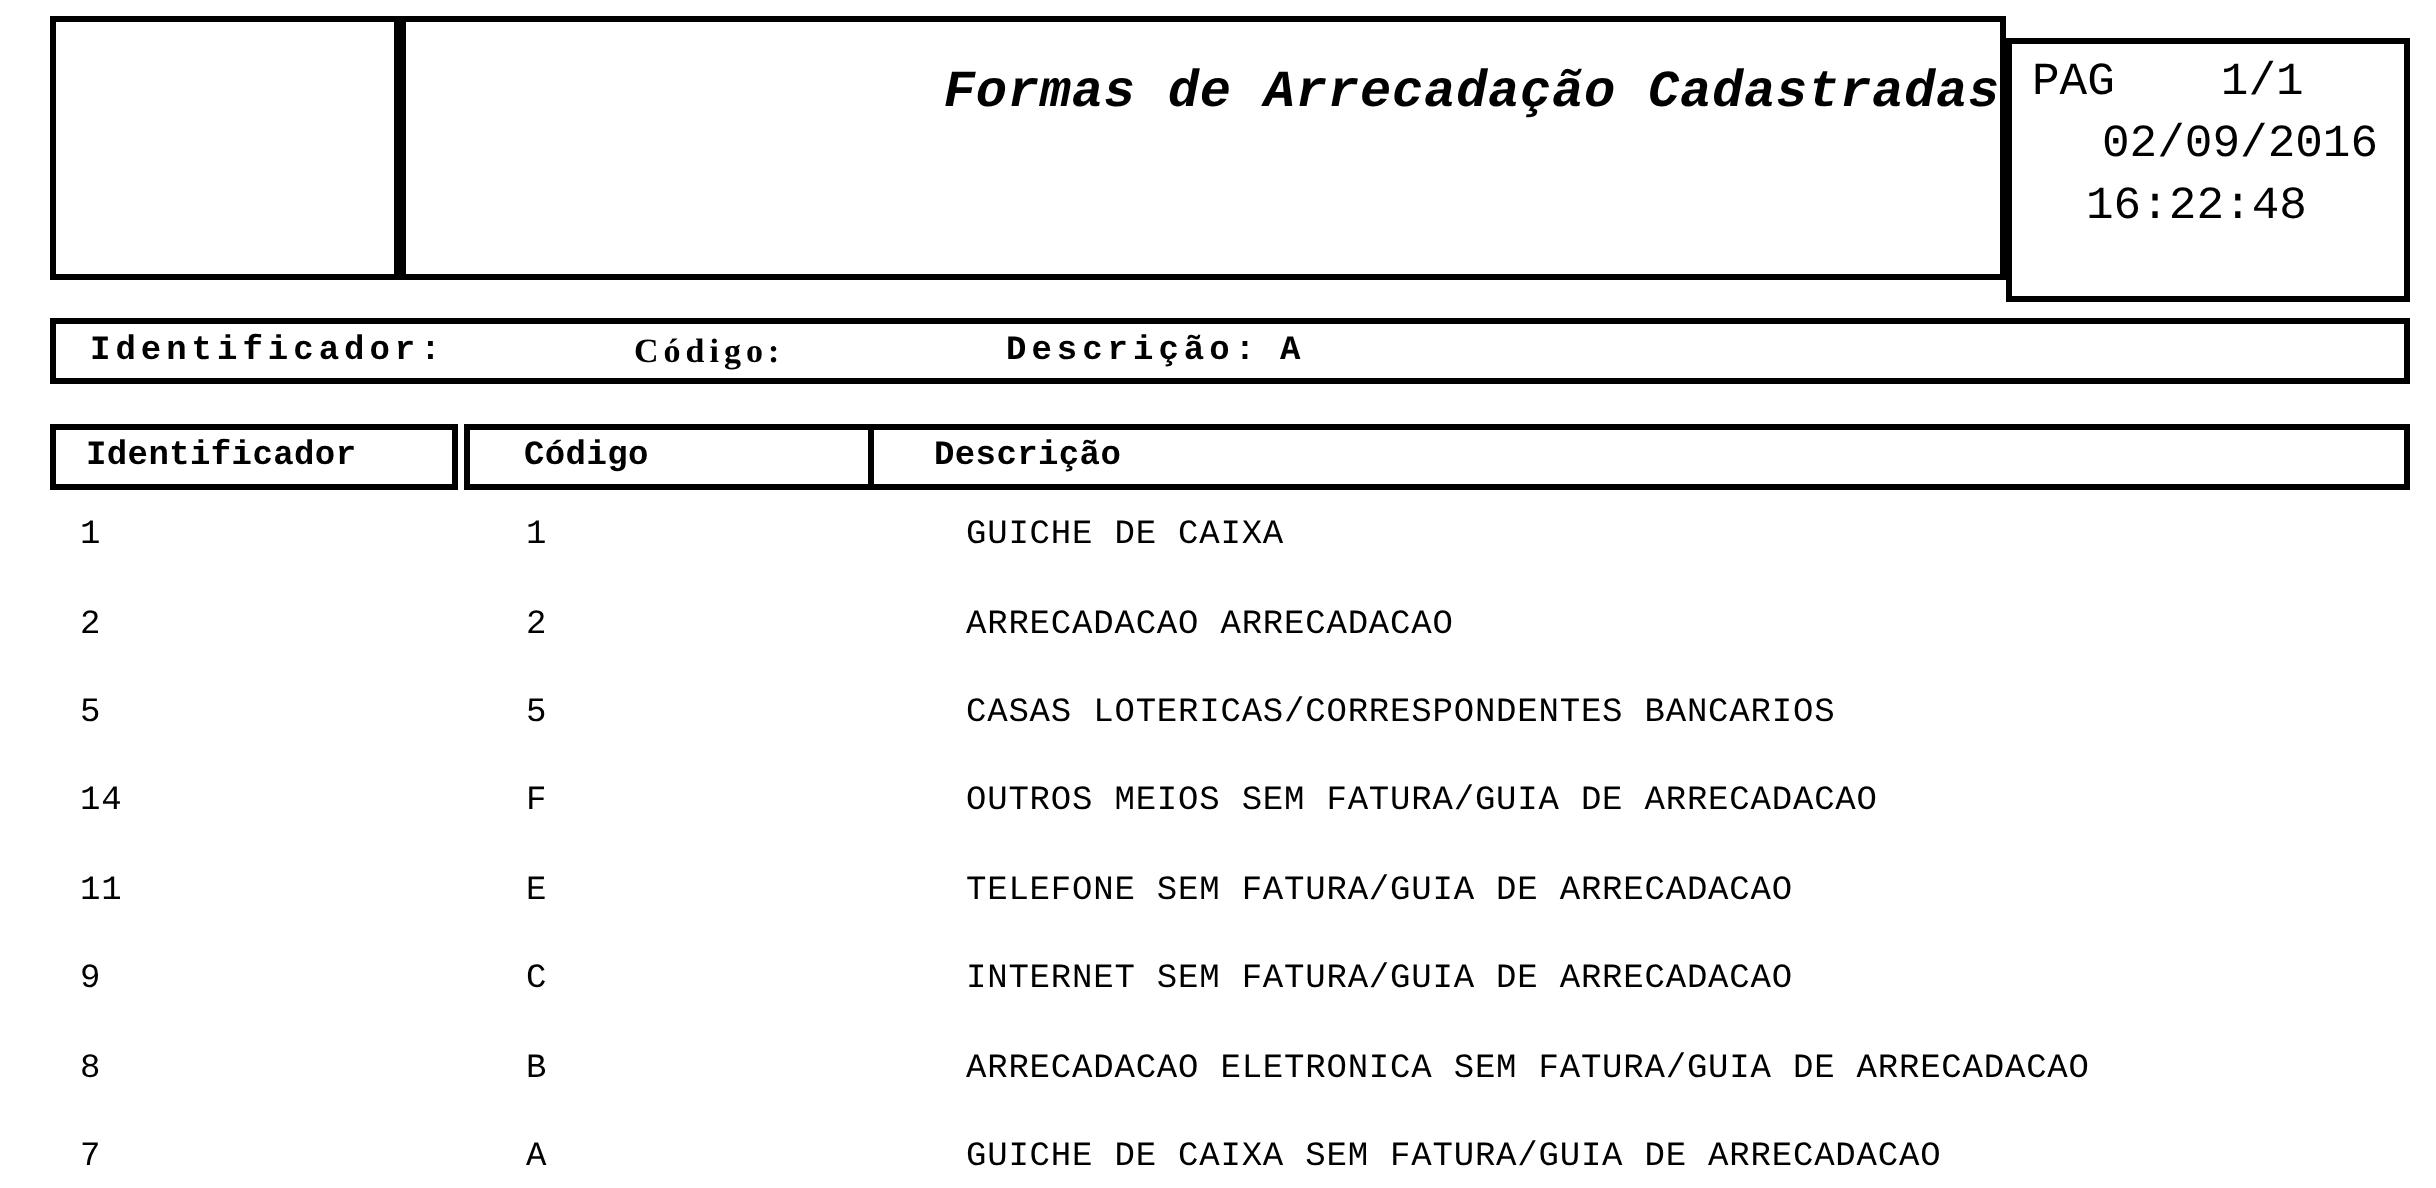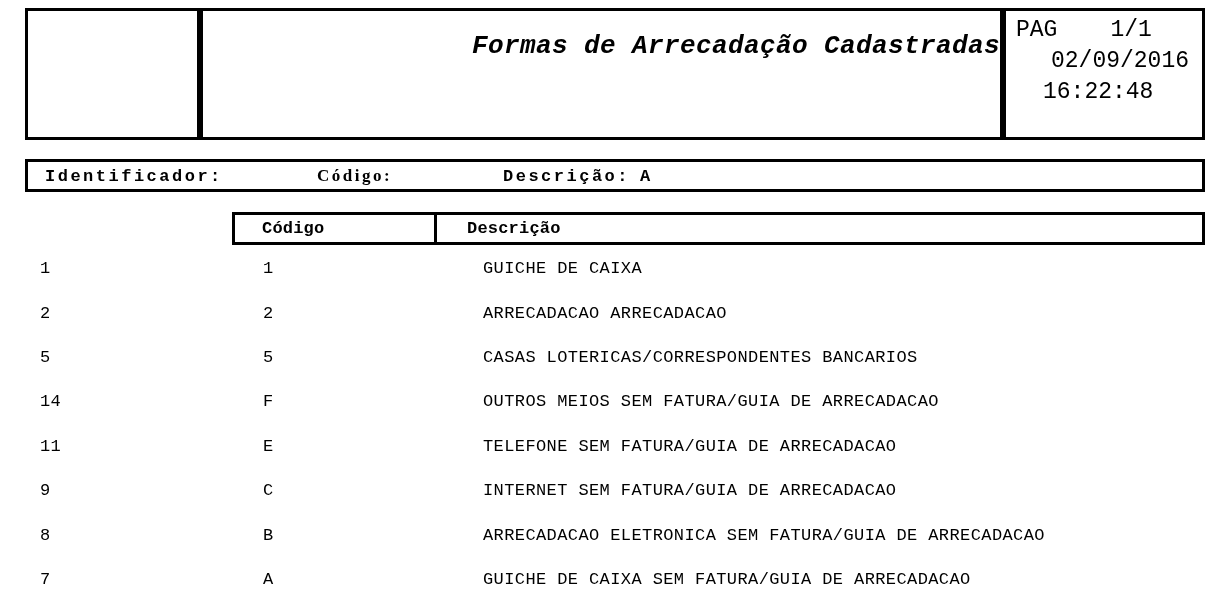--- a/index.html
+++ b/index.html
@@ -8,21 +8,21 @@
     background:#ffffff; color:#000000; overflow:hidden;
     font-family:"Liberation Mono","DejaVu Sans Mono",monospace;
   }
   .box { position:absolute; border:3px solid #000; box-sizing:border-box; background:#fff; }
 
   
   #logo-box  { left:25px;  top:8px; width:175px; height:132px; }
   #title-box { left:200px; top:8px; width:803px; height:132px;
                display:flex; justify-content:flex-end; align-items:flex-start; padding-top:20px;font-style:italic; }
   #title-box .title { font-size:26px; font-weight:bold; letter-spacing:0.4px; white-space:nowrap; }
-  #pag-box   { left:1003px; top:8px; width:202px; height:132px;
+  #pag-box   { left:1003px; top:19px; width:202px; height:132px;
                padding:4px 0 0 10px; font-size:23px; line-height:31px; }
   #pag-box .pag-line { display:flex; }
   #pag-box .page-number { margin-left:53px;text-align:right; }
   #pag-box .date-line { margin-left:35px; }
   #pag-box .time-line { margin-left:27px; }
 
   
   #filter-bar { left:25px; top:159px; width:1180px; height:33px; }
   #filter-bar span {
     position:absolute; top:50%; transform:translateY(-50%);
@@ -71,20 +71,23 @@
     <div class="time-line">16:22:48</div>
   </div>
 
   <div class="box" id="filter-bar">
     <span id="f-ident">Identificador:</span>
     <span id="f-cod">Código:</span>
     <span id="f-desc">Descrição:</span>
     <span id="f-desc-val">A</span>
   </div>
 
+  <div class="box th" id="th-ident">
+    <span>Identificador</span>
+  </div>
   <div class="box th" id="th-cod">
     <span>Código</span>
   </div>
   <div class="box th" id="th-desc">
     <span>Descrição</span>
   </div>
 
   <div id="table-body">
   <div class="trow">
     <span class="c1">1</span>

